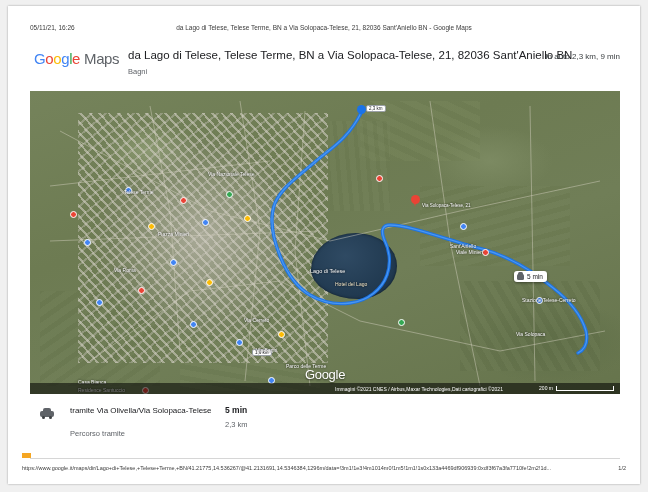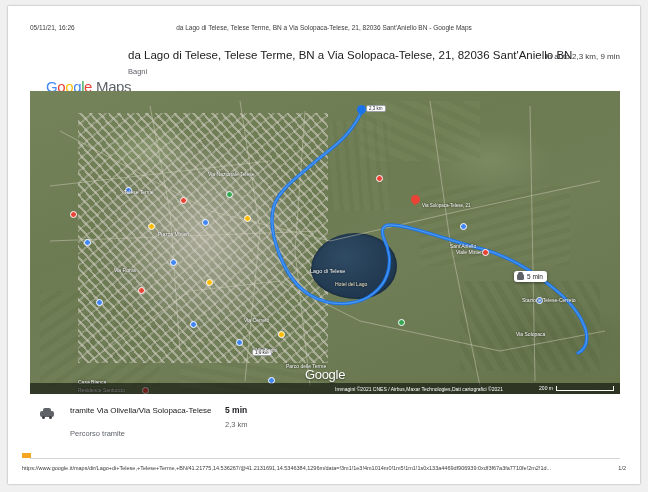--- a/index.html
+++ b/index.html
@@ -17,21 +17,21 @@
   }
   .print-header{
     position:absolute;left:0;top:18px;width:632px;height:12px;
     font-size:6.5px;color:#3a3a3a;
   }
   .print-header .date{position:absolute;left:22px;top:0;white-space:nowrap;}
   .print-header .doctitle{position:absolute;left:0;top:0;width:632px;text-align:center;white-space:nowrap;}
 
   
   .gm-header{position:absolute;left:22px;top:42px;width:590px;height:34px;}
-  .gm-logo{position:absolute;left:16px;top:2px;font-size:15px;letter-spacing:-.4px;white-space:nowrap;margin-top:28px;}
+  .gm-logo{position:absolute;left:4px;top:2px;font-size:15px;letter-spacing:-.4px;white-space:nowrap;}
   .gm-logo .g1{color:#4285F4;}
   .gm-logo .g2{color:#EA4335;}
   .gm-logo .g3{color:#FBBC05;}
   .gm-logo .g4{color:#4285F4;}
   .gm-logo .g5{color:#34A853;}
   .gm-logo .g6{color:#EA4335;}
   .gm-logo .maps{color:#5f6368;font-size:15px;margin-left:4px;}
   .route-title{position:absolute;left:98px;top:1px;font-size:11.5px;color:#202124;white-space:nowrap;}
   .route-sub{position:absolute;left:98px;top:19px;font-size:7.5px;color:#5f6368;}
   .route-meta{position:absolute;right:0;top:4px;font-size:8px;color:#3c4043;white-space:nowrap;}

